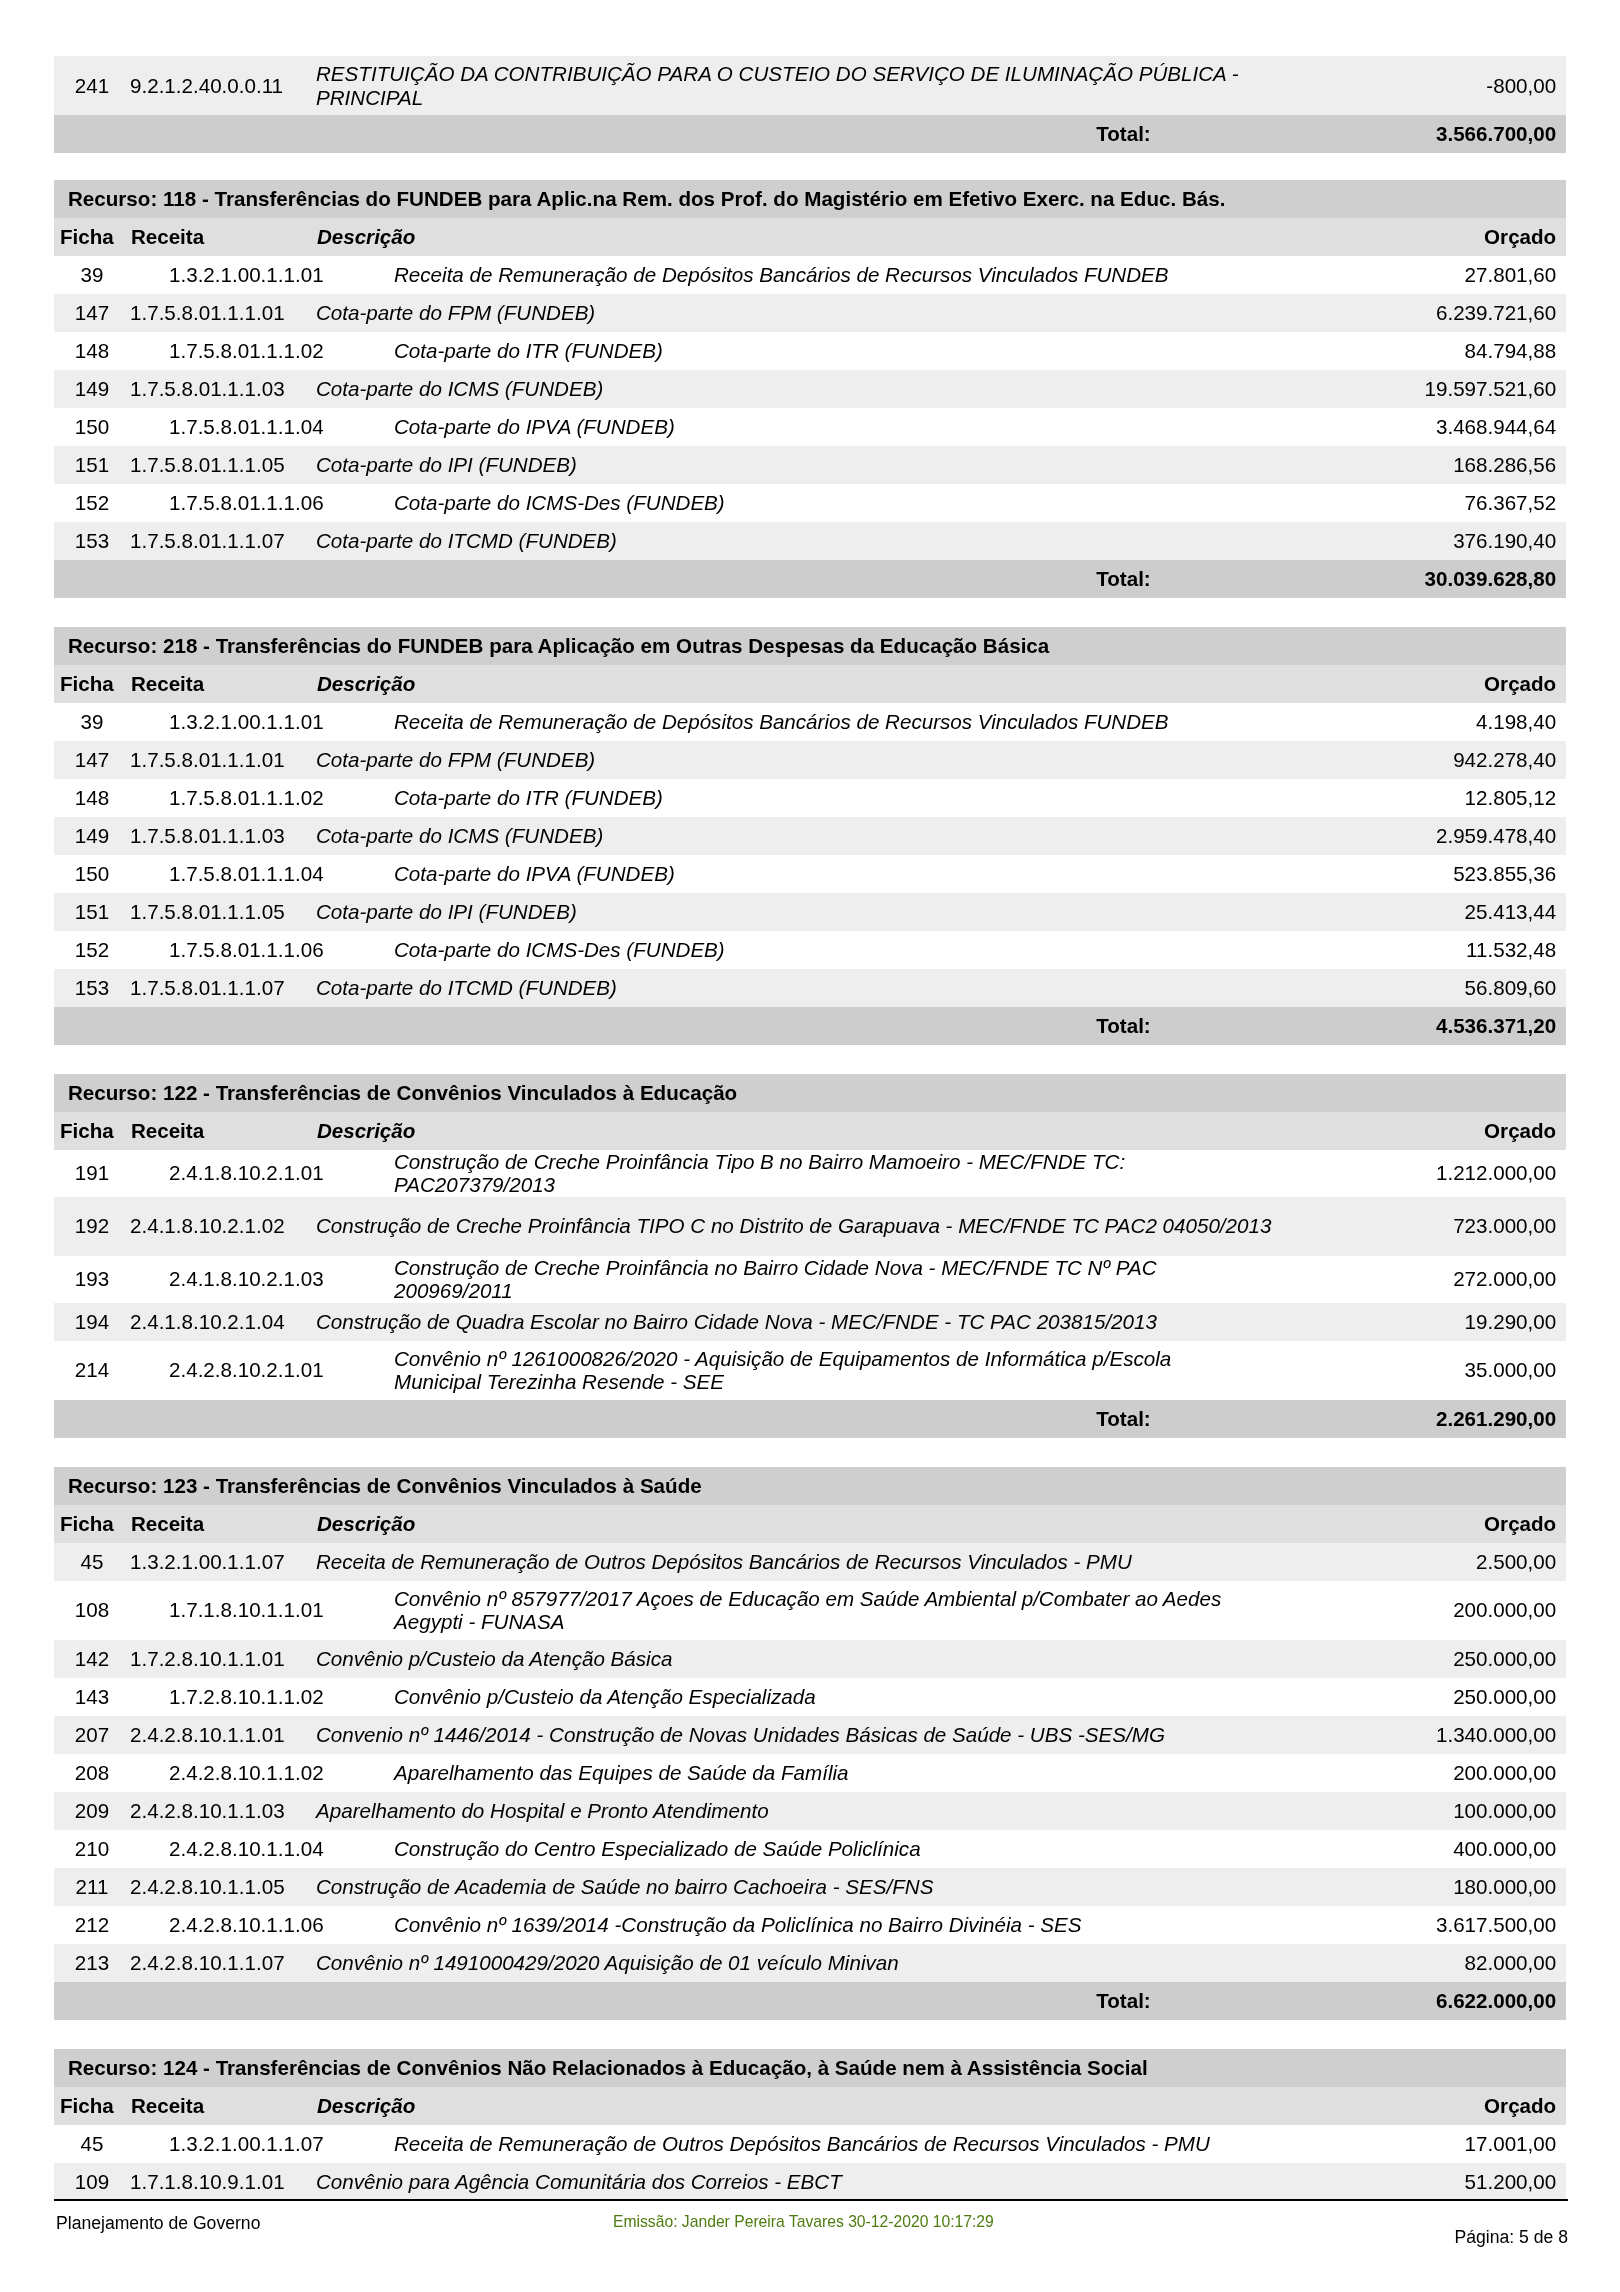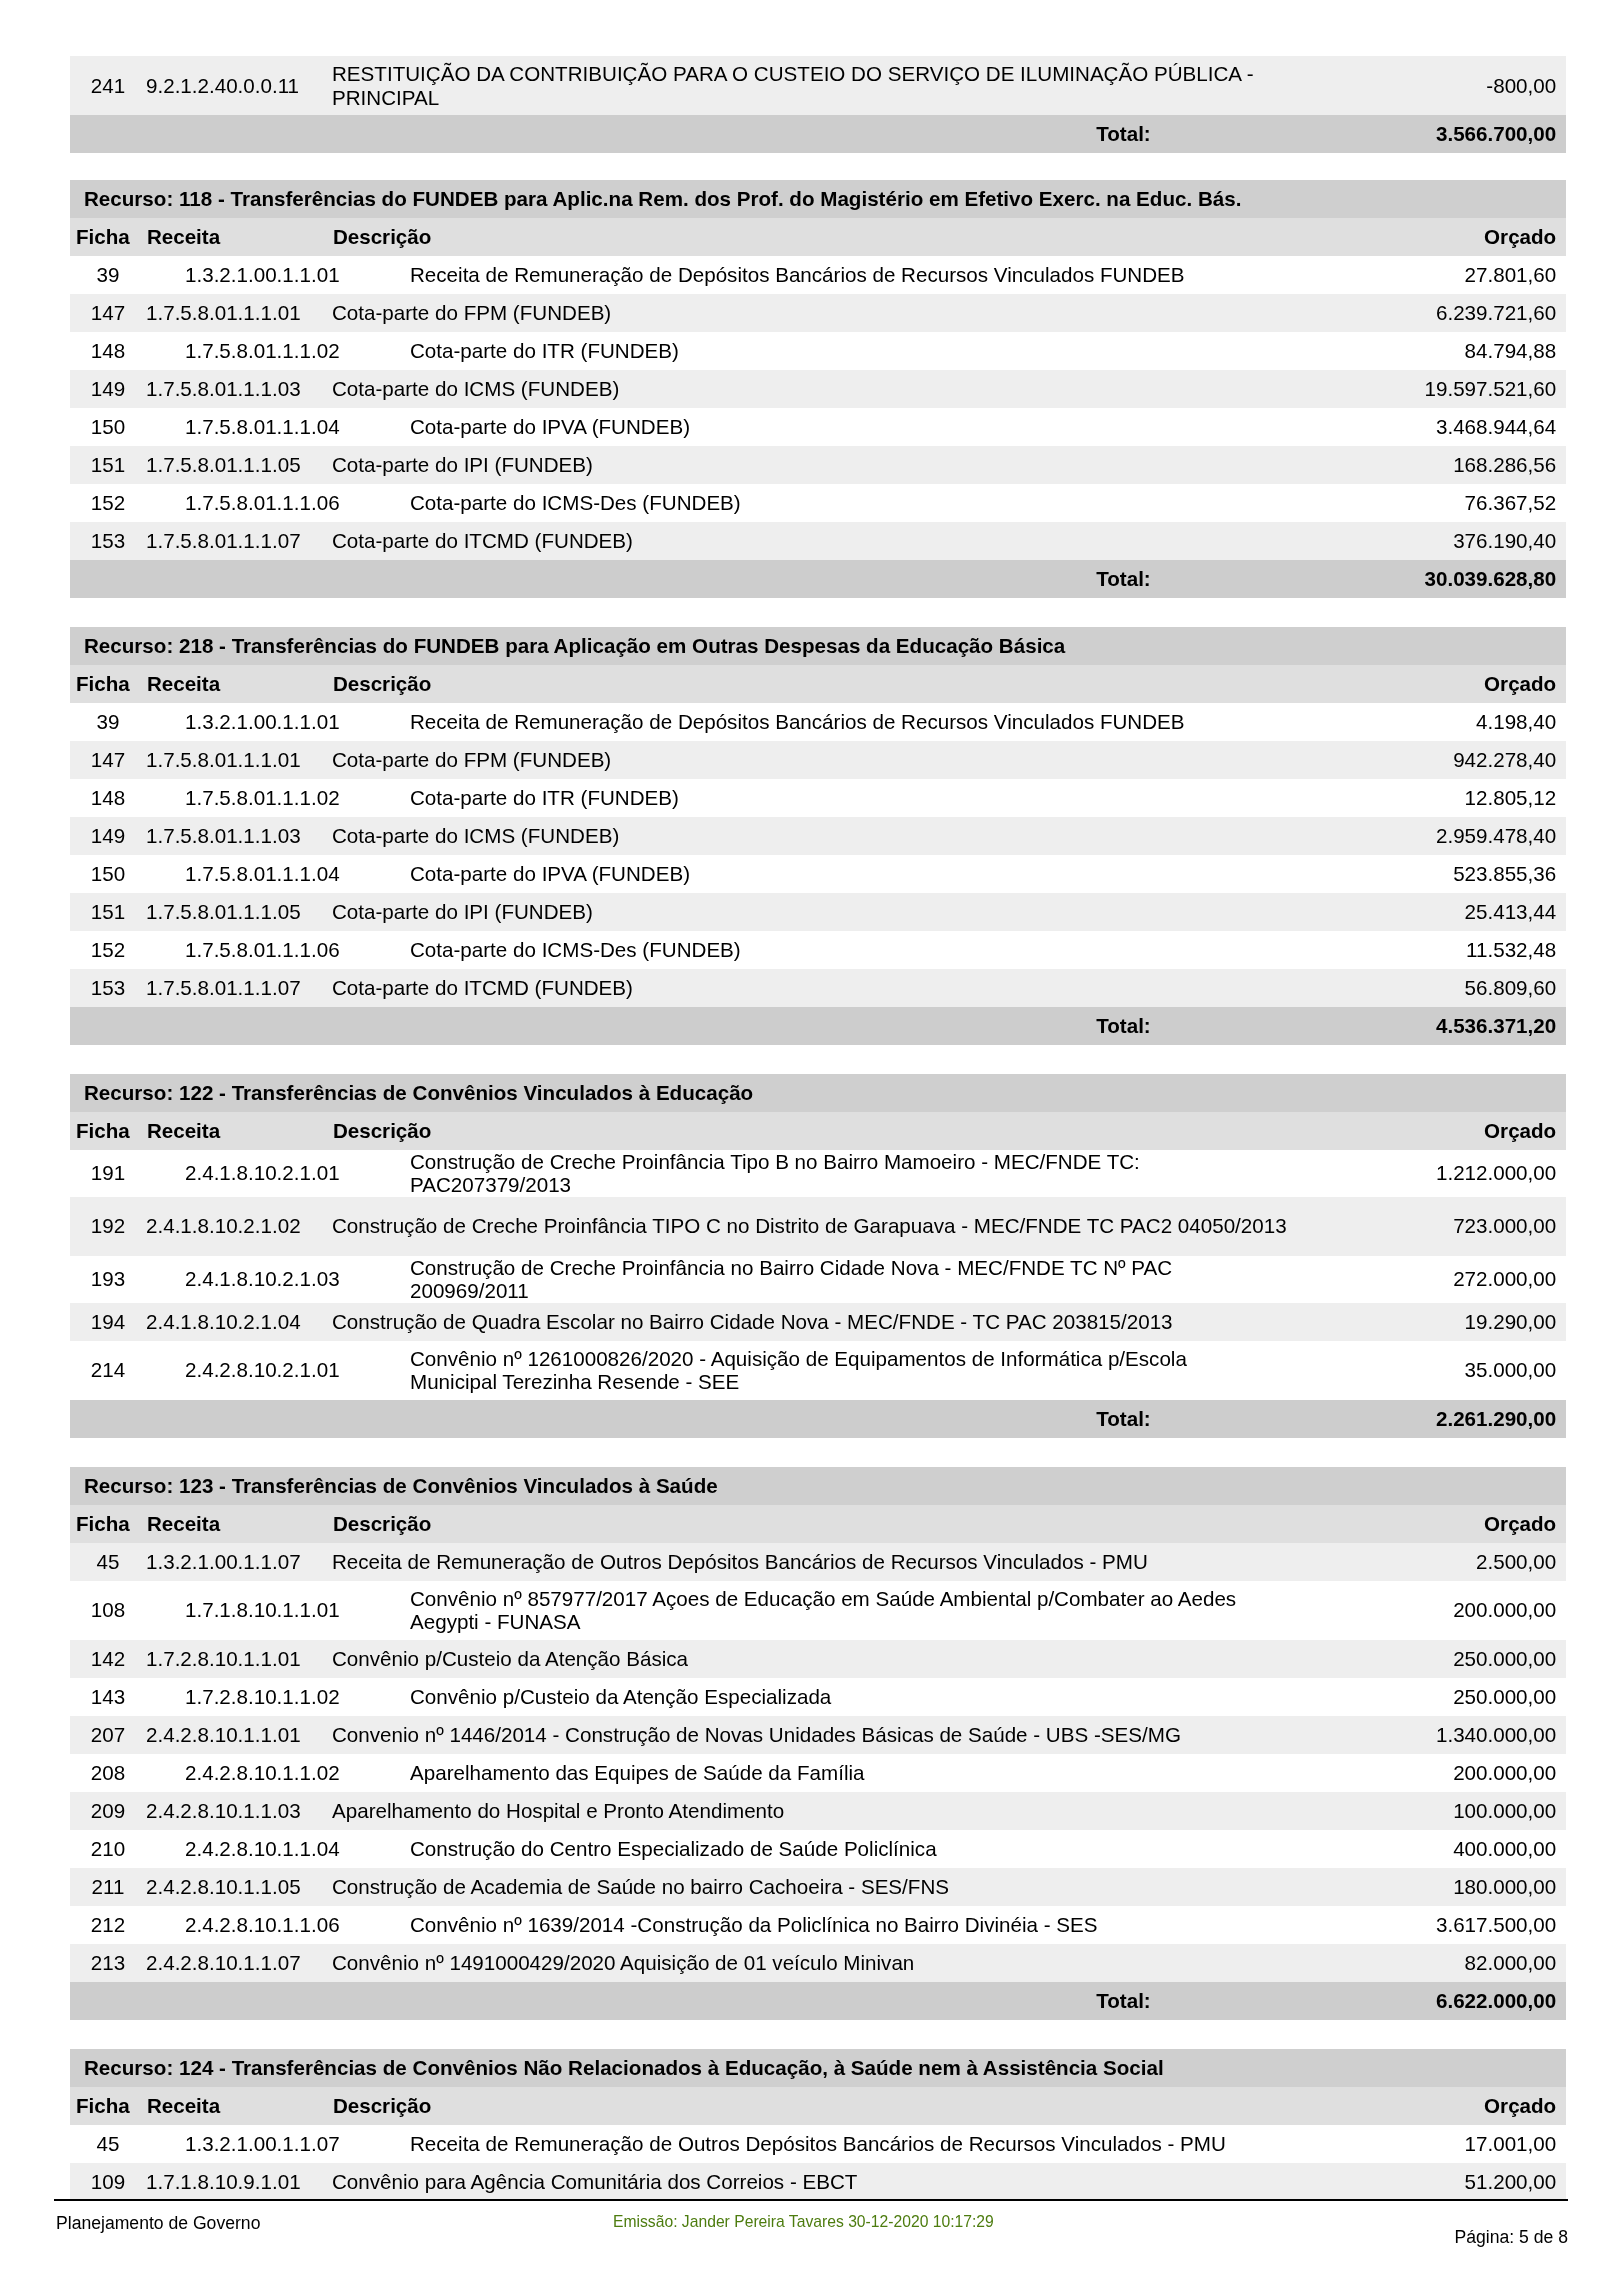--- a/index.html
+++ b/index.html
@@ -1,32 +1,32 @@
 <!DOCTYPE html>
 <html><head>
 <meta charset="utf-8">
 <style>
   html, body { margin: 0; padding: 0; background: #ffffff; }
   body { width: 1620px; height: 2293px; position: relative; overflow: hidden;
          font-family: "Liberation Sans", sans-serif; color: #000; }
   #page { position: absolute; left: 54px; top: 56px; width: 1512px; }
-  .section { margin-bottom: 29px; margin-left: 16px; }
+  .section { margin-bottom: 29px; }
   .section.first { margin-bottom: 26.5px; }
   .recurso-bar { background: #cfcfcf; height: 38px; line-height: 38px; font-size: 20.6px;
                  font-weight: bold; padding-left: 14px; white-space: nowrap; overflow: hidden; }
   .row { display: flex; align-items: center; font-size: 20.6px; min-height: 38px; }
   .row.two-line { min-height: 59px; }
   .row.head { background: #dfdfdf; font-weight: bold; height: 38px; }
   .row.white { background: #ffffff; gap: 39px; }
   .row.gray { background: #eeeeee; }
   .row.total { background: #cdcdcd; font-weight: bold; height: 38px; }
   .c-ficha { width: 76px; flex: 0 0 76px; text-align: center; }
   .head .c-ficha { text-align: left; padding-left: 5.9px; width: 71px; flex: 0 0 71px; }
   .c-receita { width: 186px; flex: 0 0 186px; padding-left: 0; }
-  .c-desc { flex: 1 1 auto; line-height: 23.5px; padding-right: 19.6px; }
+  .c-desc { flex: 1 1 auto; line-height: 23.5px; padding-right: 19.6px; font-style: italic; }
   .c-orcado { width: 235px; flex: 0 0 235px; text-align: right; padding-right: 9.8px; }
   .total .c-label { flex: 1 1 auto; text-align: right; padding-right: 0; width: auto; }
   .total .c-label-inner { display: inline-block; width: 88px; text-align: left; margin-right: 137px; }
   .total .c-value { width: 235px; flex: 0 0 235px; text-align: right; padding-right: 9.8px; }
   #footer-line { position: absolute; left: 54px; top: 2199px; width: 1514px; height: 0;
                  border-top: 2px solid #000; }
   #footer { position: absolute; left: 54px; top: 2209px; width: 1514px; height: 29px;
             font-size: 17.6px; }
   #footer .f-left { position: absolute; left: 2px; top: 3.9px; }
   #footer .f-center { position: absolute; left: 559px; top: 3.9px; font-size: 15.7px; color: #4d7c0f; }

